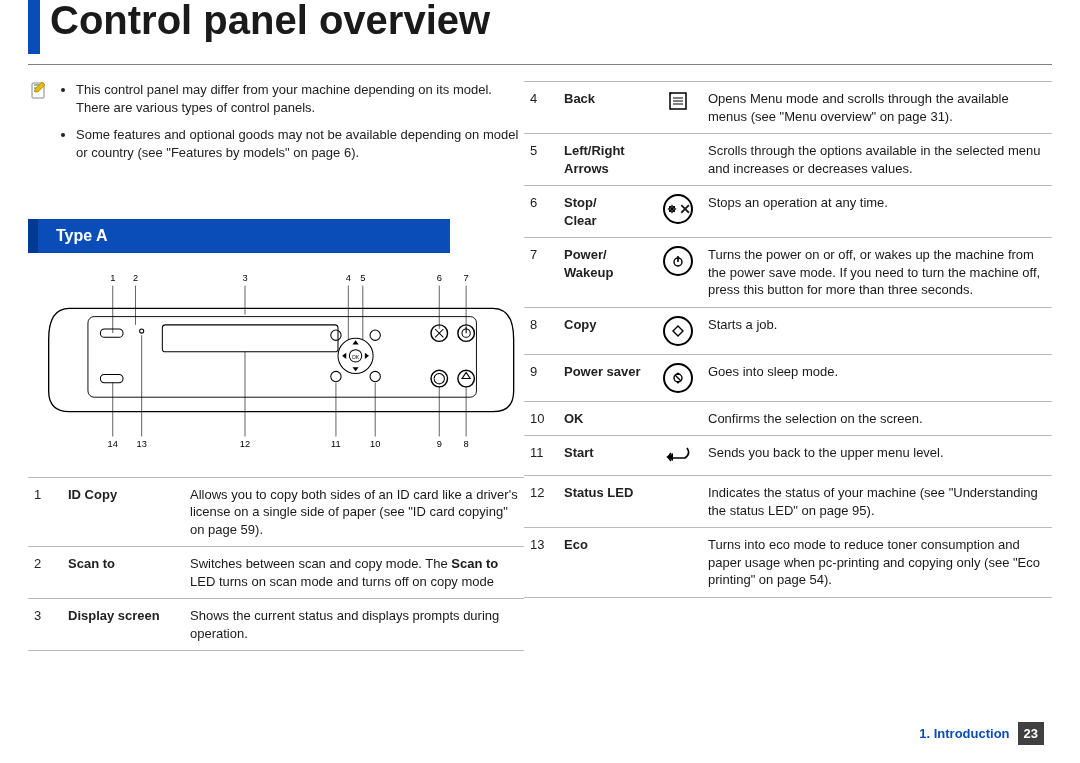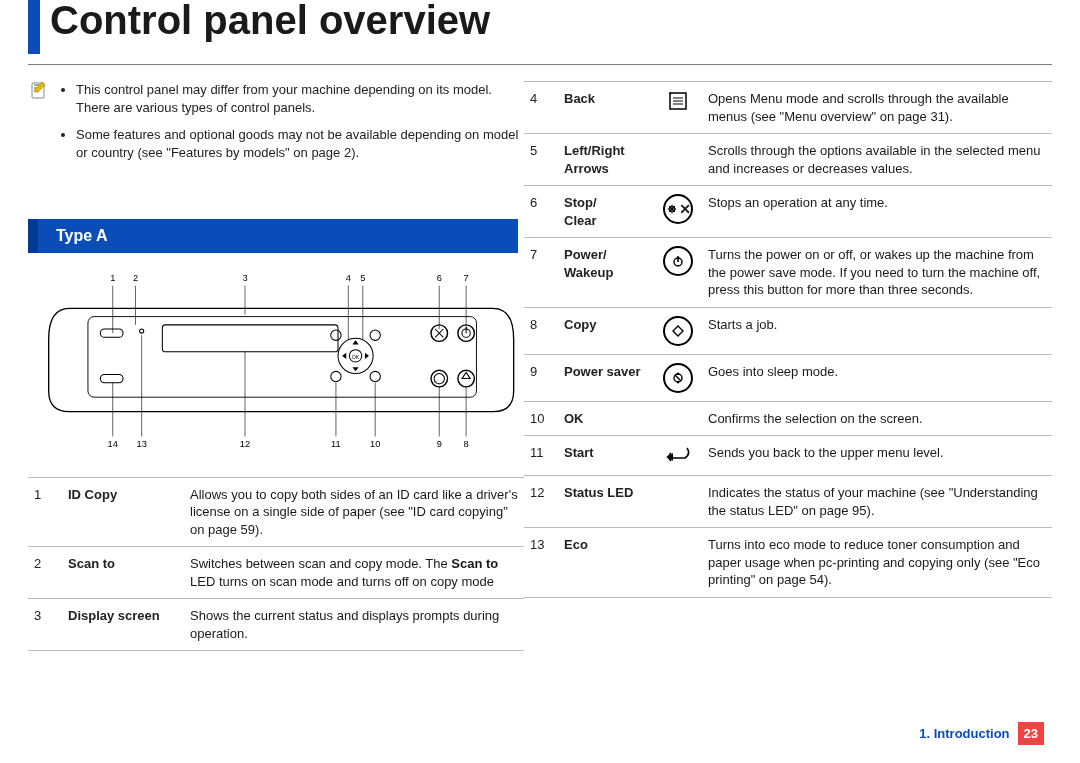--- a/index.html
+++ b/index.html
@@ -64,21 +64,21 @@
 
   .type-head {
     background: #0a4db8;
     color: #fff;
     font-weight: 700;
     font-size: 16px;
     padding: 8px 14px;
     margin-top: 48px;
     border-left: 4px solid #0a4db8;
     box-sizing: border-box;
-    width: 480px;
+    width: 412px;
   }
   .type-head-wrap { border-left: 10px solid #003a93; }
 
   .diagram-box {
     margin: 14px 0 10px 0;
   }
   .panel-svg { width: 100%; height: auto; }
 
   table.feat {
     border-collapse: collapse;
@@ -106,21 +106,21 @@
     position: absolute;
     bottom: 10px;
     right: 36px;
     display: flex;
     align-items: center;
     gap: 8px;
     font-size: 13px;
   }
   .footer .chap { color: #0a4db8; font-weight: 700; }
   .footer .pgnum {
-    background: #ef4444; color:#fff; font-weight:700;
+    background: #404040; color:#fff; font-weight:700;
     padding: 4px 6px; font-size:13px;
   }
 </style>
 </head>
 <body>
 
 <div class="page">
   <div class="title-bar">
     <div class="blue-tab"></div>
     <h1>Control panel overview</h1>
@@ -133,21 +133,21 @@
       <div class="note-block">
         <span class="note-icon">
           <svg width="20" height="20" viewBox="0 0 20 20">
             <rect x="4" y="2" width="12" height="15" rx="1" fill="#fff" stroke="#888"></rect>
             <path d="M6 4 l8 0 M6 7 l8 0 M6 10 l5 0" stroke="#2a7a2a" stroke-width="1"></path>
             <path d="M14 1 l3 3 -7 7 -3 0 0 -3 z" fill="#e6b800" stroke="#a07000" stroke-width="0.5"></path>
           </svg>
         </span>
         <ul class="note-list">
           <li>This control panel may differ from your machine depending on its model. There are various types of control panels.</li>
-          <li>Some features and optional goods may not be available depending on model or country (see "Features by models" on page 2).</li>
+          <li>Some features and optional goods may not be available depending on model or country (see "Features by models" on page 6).</li>
         </ul>
       </div>
 
       <div class="type-head-wrap">
         <div class="type-head">Type A</div>
       </div>
 
       <div class="diagram-box">
         <svg class="panel-svg" viewBox="0 0 480 190">
 

